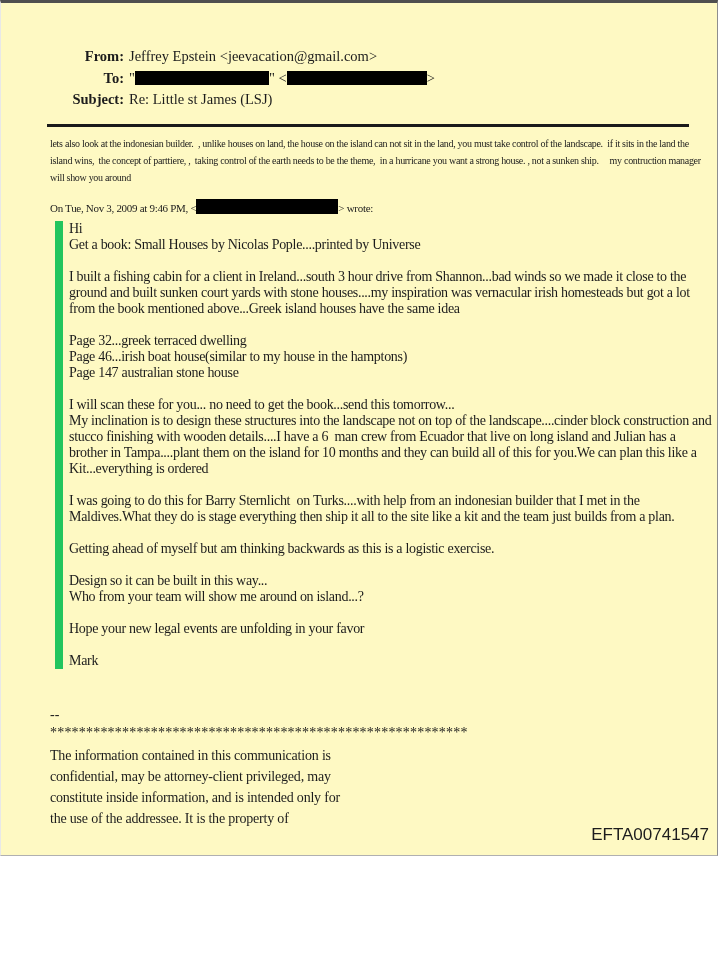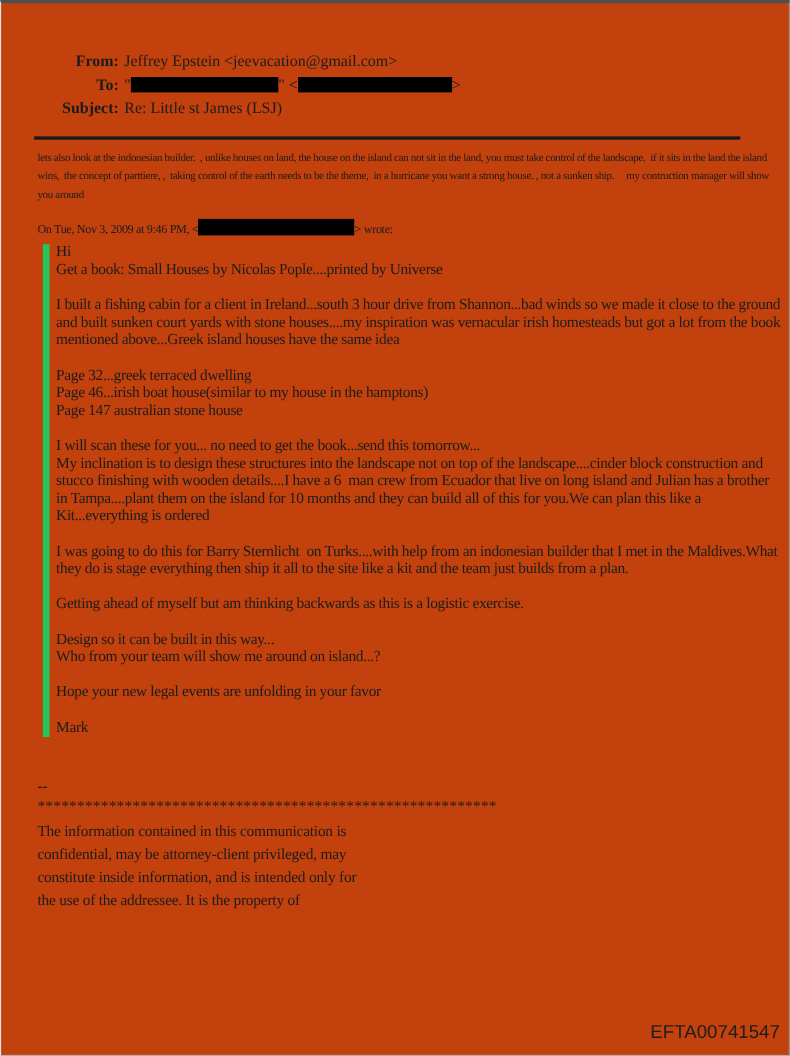--- a/index.html
+++ b/index.html
@@ -1,36 +1,36 @@
 <!DOCTYPE html>
 <html><head>
 <meta charset="utf-8">
 <style>
   html, body { margin:0; padding:0; background:#ffffff; }
   .page {
-    position:relative; width:718px; height:960px; box-sizing:border-box;
-    background:#c2410c; overflow:hidden;
+    position:relative; width:718px; height:856px; box-sizing:border-box;
+    background:#fef9c3; overflow:hidden;
     border-top:3px solid #4f4f4f; border-right:1px solid #8e8e8e;
     border-bottom:1px solid #b0b0b0; border-left:1px solid #e8e8e8;
-    font-family:"Liberation Serif", serif; color:#1c1c1c;
+    font-family:"Liberation Serif", serif; color:#1c1c1c;padding-left:16px;
   }
   .header { margin:43px 0 0 27px; }
   .hrow { display:flex; line-height:21.5px; font-size:14.5px; }
   .hlabel { width:80px; text-align:right; font-weight:bold; flex:none; }
   .hvalue { margin-left:5px; white-space:pre-wrap; }
   .redaction { display:inline-block; height:14px; background:#000000; vertical-align:-2px; }
   .red-to-1 { width:134px; }
   .red-to-2 { width:140px; }
   .red-attr { width:142px; height:15px; }
   .rule { margin:13px 0 0 30px; width:642px; height:3px; background:#1a1a1a; }
   .intro { margin:8px 9px 0 33px; font-size:10px; line-height:17px;
            letter-spacing:-0.3px; white-space:pre-wrap; }
   .attribution { margin:13px 0 0 33px; font-size:11px; line-height:17px;
                  letter-spacing:-0.3px; white-space:pre-wrap; }
-  .quote { margin:4px 5px 0 38px; border-left:6px solid #22c55e; padding-left:6px;
+  .quote { margin:4px 5px 0 38px; border-left:8px solid #22c55e; padding-left:6px;
            font-size:14px; line-height:16px; letter-spacing:-0.3px; }
   .qline { min-height:16px; white-space:pre-wrap; }
   .sig-sep { margin:38px 0 0 33px; font-size:14px; line-height:16px; }
   .stars { margin:2px 0 0 33px; width:430px; font-size:14px; line-height:16px;
            letter-spacing:0.2px; white-space:nowrap; overflow:hidden; }
   .disclaimer { margin:4px 0 0 33px; font-size:14px; line-height:21px; letter-spacing:-0.2px; }
   .stamp { position:absolute; right:8px; bottom:10px;
            font-family:"Liberation Sans", sans-serif; font-size:17px; color:#1d1d1d;text-align:center; }
 </style>
 </head>

